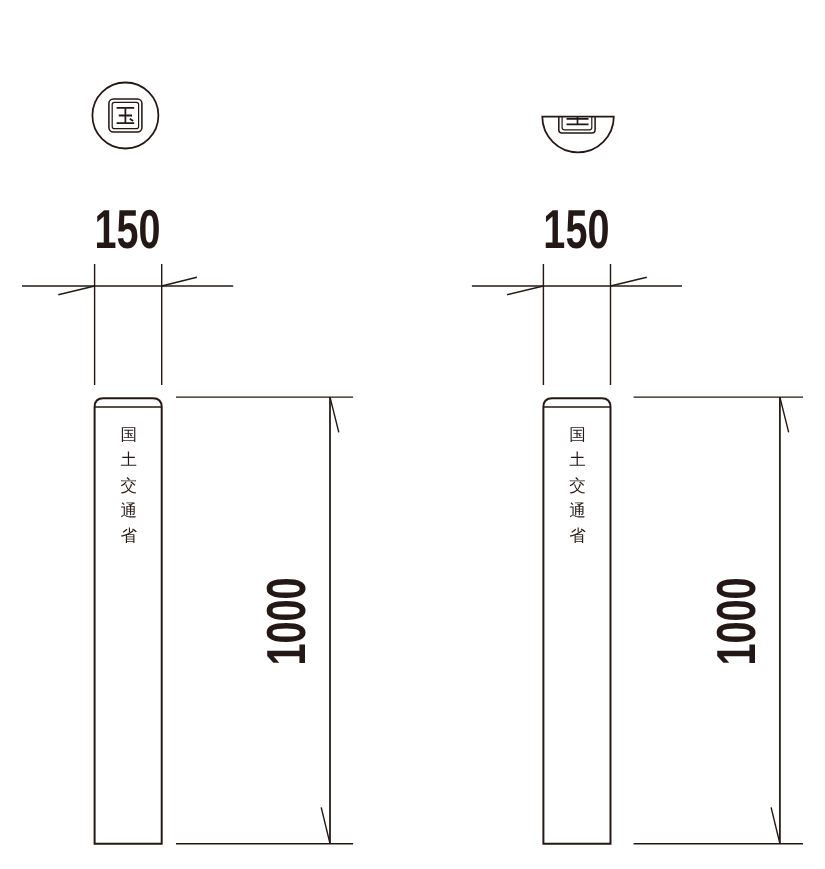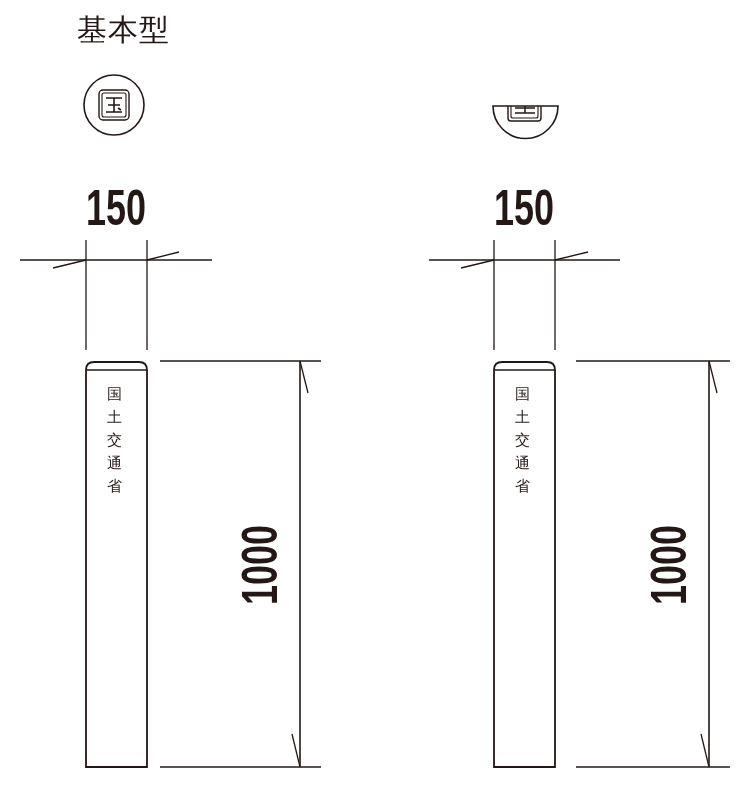--- a/index.html
+++ b/index.html
@@ -13,22 +13,22 @@
       position: absolute; font-family: "Liberation Sans", sans-serif; font-weight: bold;
       font-size: 50px; color: #231815; transform: scaleX(0.72); transform-origin: center;
       line-height: 50px; text-align: center; width: 120px;
     }
     .dim-v {
       position: absolute; font-family: "Liberation Sans", sans-serif; font-weight: bold;
       font-size: 50px; color: #231815; line-height: 50px; width: 140px; text-align: center;
       transform: rotate(-90deg) scaleX(0.72); transform-origin: center;
     }
     .post-label {
-      position: absolute; font-family: Liberation Mono, monospace; font-size: 15px; color: #231815;
-      width: 20px; line-height: 23px; word-break: break-all;
+      position: absolute; font-family: Liberation Sans, sans-serif; font-size: 15px; color: #231815;
+      width: 20px; line-height: 23px; text-align: center; word-break: break-all;
     }
     svg { position: absolute; left: 0; top: 0; }
   </style>
 </head>
 <body>
 
 <div class="canvas">
 
   <svg width="750" height="790" viewBox="0 0 750 790">
     <g stroke="#231815" fill="none" stroke-width="1.3">
@@ -73,21 +73,20 @@
       <line x1="494" y1="370" x2="555" y2="370" stroke-width="1.3"></line>
 
       <line x1="576" y1="361" x2="730" y2="361"></line>
       <line x1="576" y1="767" x2="730" y2="767"></line>
       <line x1="709" y1="361" x2="709" y2="767" stroke-width="1.6"></line>
       <line x1="709" y1="361" x2="717" y2="393"></line>
       <line x1="709" y1="767" x2="701" y2="734"></line>
     </g>
   </svg>
 
-  <div class="title" style="left:77px;">基本型</div>
   <div class="dim-h" style="left:56px; top:183px;">150</div>
   <div class="post-label" style="left:107px; top:384px;">国土交通省</div>
   <div class="dim-v" style="left:190px; top:540px;">1000</div>
 
   <div class="dim-h" style="left:464px; top:183px;">150</div>
   <div class="post-label" style="left:515px; top:384px;">国土交通省</div>
   <div class="dim-v" style="left:599px; top:540px;">1000</div>
 
 </div>
 

